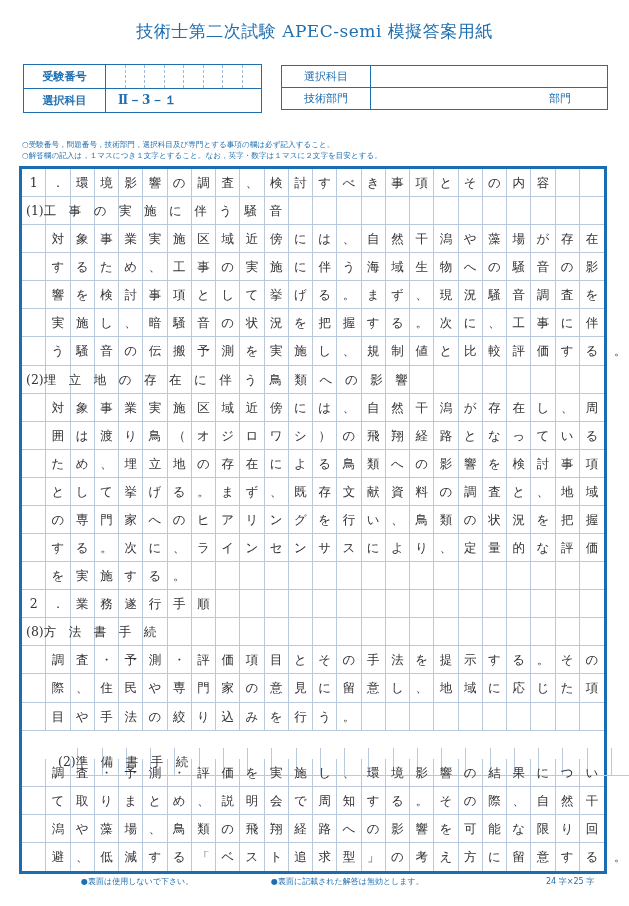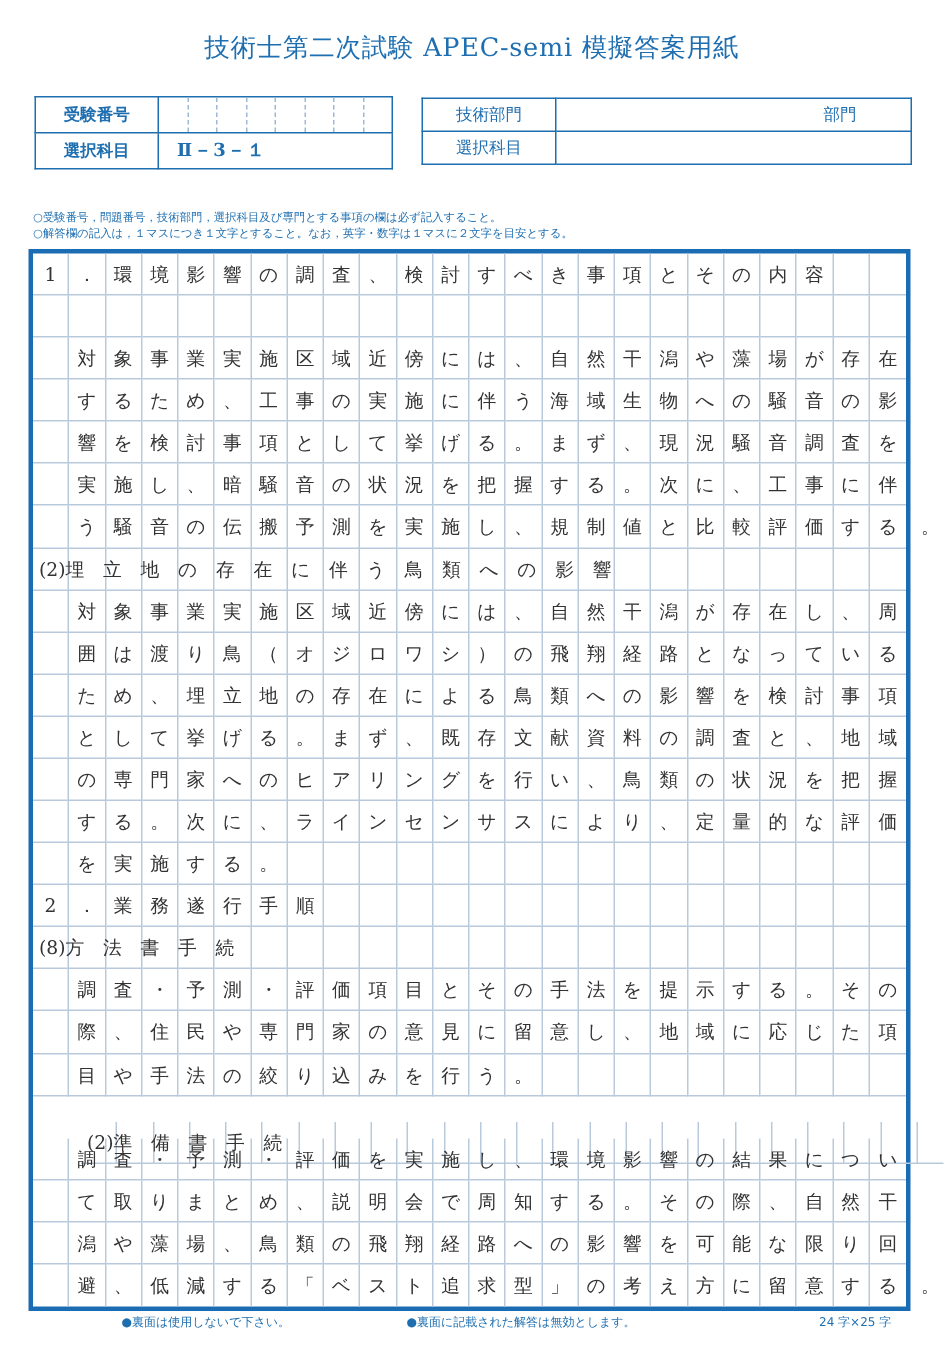--- a/index.html
+++ b/index.html
@@ -54,26 +54,26 @@
   <tr>
     <td class="lab">選択科目</td>
     <td class="val qnum">Ⅱ－3－１</td>
   </tr>
 </tbody>
   </table>
 
 <table class="hdr" id="tblR">
   <tbody>
       <tr>
+    <td class="lab">選択科目</td>
+    <td class="val"></td>
+  </tr>
+  <tr>
     <td class="lab">技術部門</td>
     <td class="val"><span>部門</span></td>
-  </tr>
-  <tr>
-    <td class="lab">選択科目</td>
-    <td class="val"></td>
   </tr>
 </tbody>
   </table>
 
 <div class="notes">
   <div>○受験番号，問題番号，技術部門，選択科目及び専門とする事項の欄は必ず記入すること。</div>
   <div>○解答欄の記入は，１マスにつき１文字とすること。なお，英字・数字は１マスに２文字を目安とする。</div>
 </div>
 
 <div class="grid" id="grid">
@@ -121,20 +121,21 @@
       <div class="cell" style="left: 339.5px;"></div>
       <div class="cell" style="left: 363.75px;"></div>
       <div class="cell" style="left: 388px;"></div>
       <div class="cell" style="left: 412.25px;"></div>
       <div class="cell" style="left: 436.5px;"></div>
       <div class="cell" style="left: 460.75px;"></div>
       <div class="cell" style="left: 485px;"></div>
       <div class="cell" style="left: 509.25px;"></div>
       <div class="cell" style="left: 533.5px;"></div>
       <div class="cell last" style="left: 557.75px;"></div>
+      <div class="heading">(1)工　事　の　実　施　に　伴　う　騒　音</div>
     </div>
     <div class="row" style="top: 56.16px;">
       <div class="cell" style="left: 0px;"></div>
       <div class="cell" style="left: 24.25px;">対</div>
       <div class="cell" style="left: 48.5px;">象</div>
       <div class="cell" style="left: 72.75px;">事</div>
       <div class="cell" style="left: 97px;">業</div>
       <div class="cell" style="left: 121.25px;">実</div>
       <div class="cell" style="left: 145.5px;">施</div>
       <div class="cell" style="left: 169.75px;">区</div>

